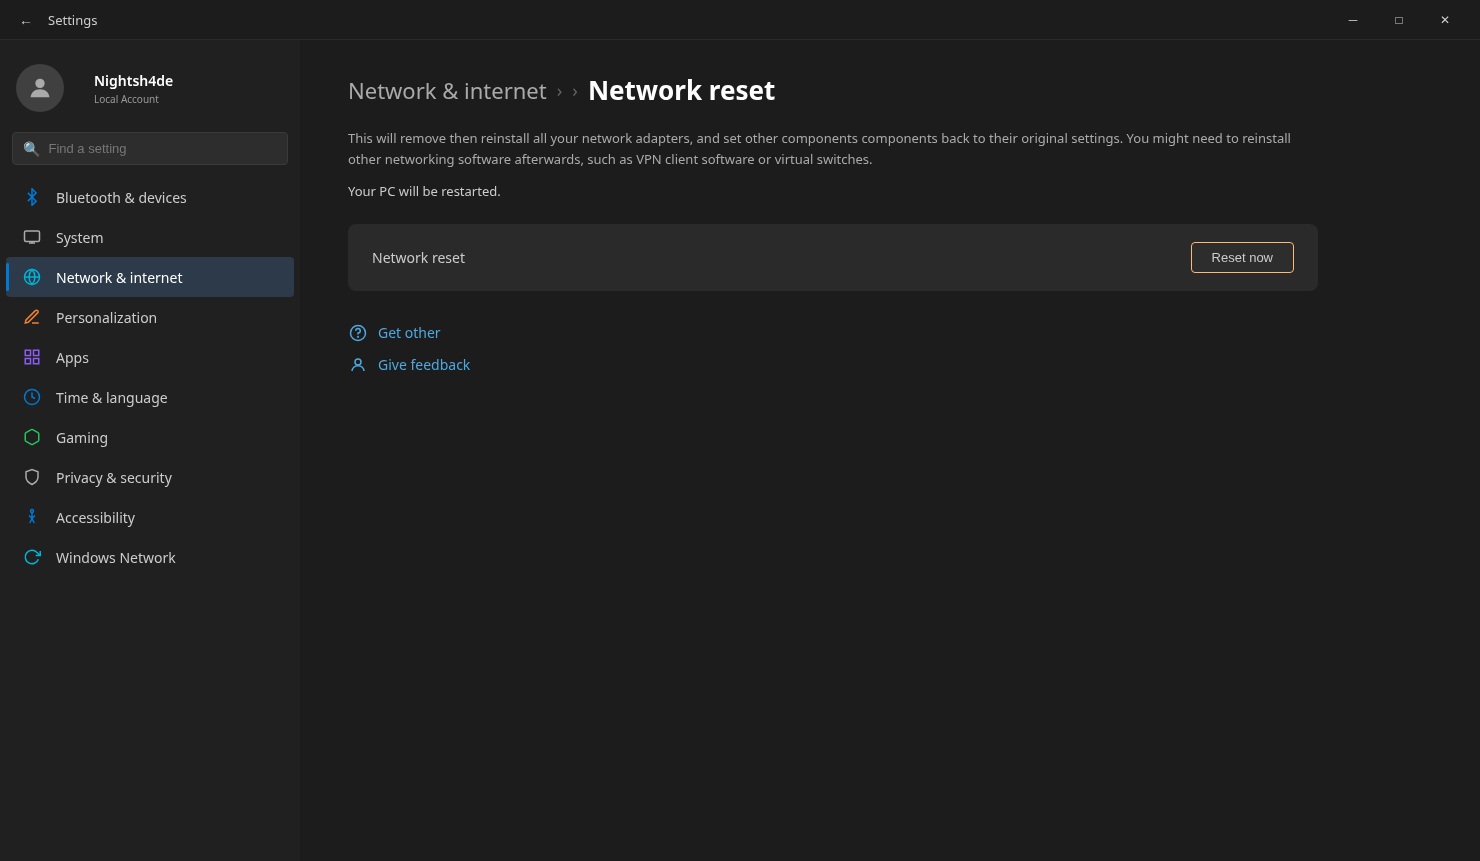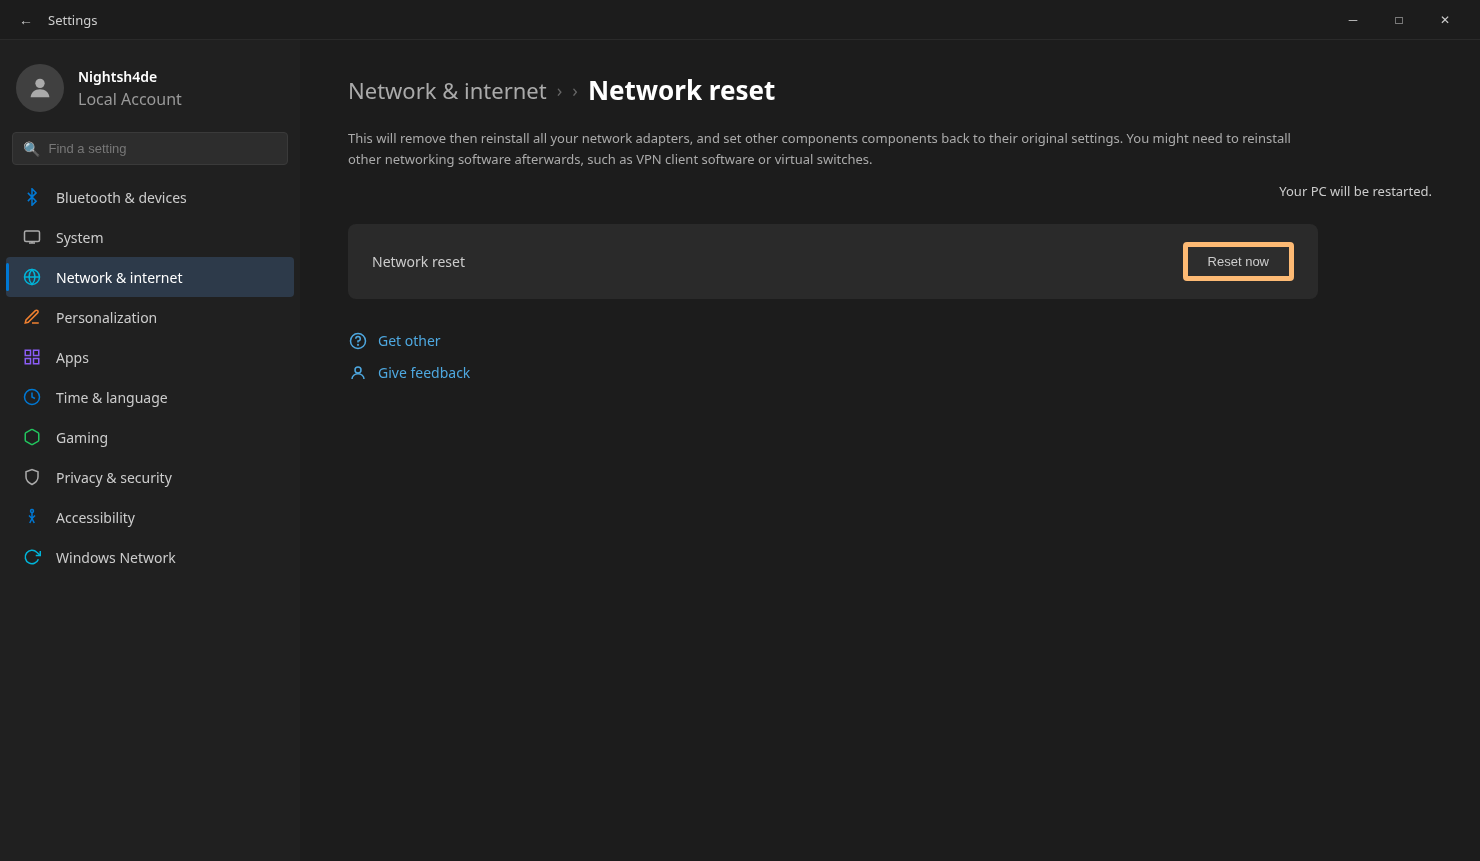--- a/index.html
+++ b/index.html
@@ -68,41 +68,41 @@
       display: flex;
       flex-direction: column;
       padding: 12px 0;
       overflow-y: auto;
     }
 
     .user-profile {
       display: flex;
       align-items: center;
       padding: 12px 16px 20px 16px;
-      gap: 14px;
+      gap: 30px;
     }
     .avatar {
       width: 48px;
       height: 48px;
       border-radius: 50%;
       background: #404040;
       display: flex;
       align-items: center;
       justify-content: center;
       font-size: 22px;
       color: #aaa;
       flex-shrink: 0;
     }
     .user-info-name {
       font-size: 14px;
       font-weight: 600;
       color: #ffffff;
     }
     .user-info-sub {
-      font-size: 16px;
+      font-size: 10px;
       color: #999;
       margin-top: 2px;
     }
 
     .search-box {
       margin: 0 12px 12px 12px;
       display: flex;
       align-items: center;
       background: #2d2d2d;
       border: 1px solid #3a3a3a;
@@ -192,41 +192,40 @@
       color: #aaaaaa;
       line-height: 1.6;
       max-width: 960px;
       margin-bottom: 12px;
     }
 
     .restart-notice {
       font-size: 13px;
       color: #cccccc;
       margin-bottom: 24px;
-      text-align: right;
     }
 
     
     .reset-card {
       background: #2a2a2a;
       border-radius: 8px;
       display: flex;
       align-items: center;
       justify-content: space-between;
       padding: 18px 24px;
       max-width: 970px;
       margin-bottom: 32px;
     }
     .reset-card-label {
       font-size: 14px;
       color: #cccccc;
     }
     .reset-btn {
       background: #2d2d2d;
-      border: 5px solid #fdba74;
+      border: 1px solid #fdba74;
       color: #cccccc;
       padding: 7px 20px;
       border-radius: 4px;
       font-size: 13px;
       cursor: pointer;
       white-space: nowrap;
     }
 
     
     .help-links {

